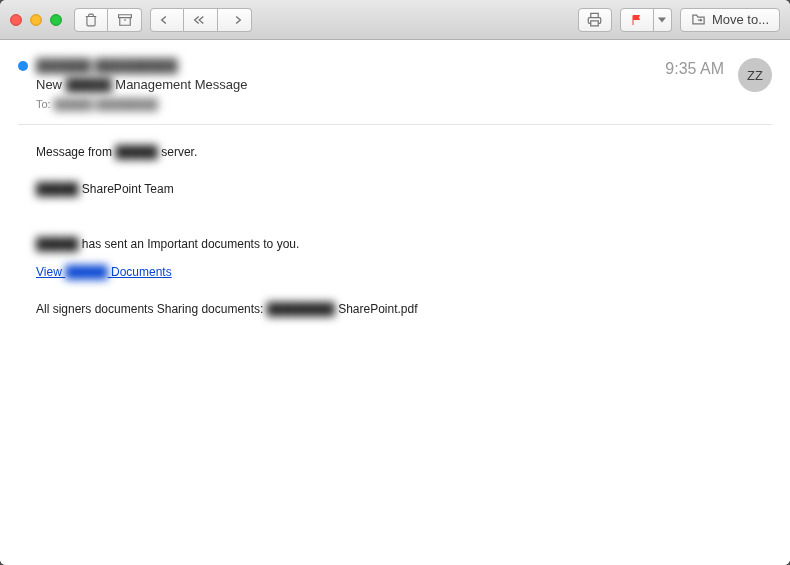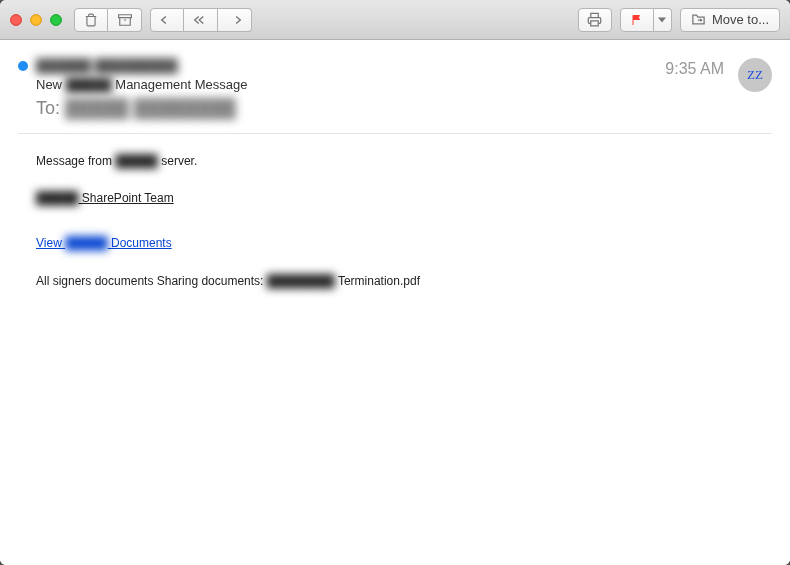--- a/index.html
+++ b/index.html
@@ -116,21 +116,21 @@
       font-size: 13px;
       color: #333;
       margin-left: 18px;
       margin-top: 4px;
     }
     .subject .blur-inline {
       filter: blur(4px);
       display: inline-block;
     }
     .to-row {
-      font-size: 18px;
+      font-size: 11px;
       color: #888;
       margin-left: 18px;
       margin-top: 6px;
     }
     .to-row .to-recipient {
       filter: blur(4px);
       color: #888;
       display: inline-block;
     }
     .timestamp {
@@ -141,27 +141,26 @@
       color: #999;
     }
     .avatar {
       position: absolute;
       right: 0;
       top: 0;
       width: 34px;
       height: 34px;
       border-radius: 50%;
       background: #c7c7c7;
-      color: #1d4ed8;
+      color: #404040;
       display: flex;
       align-items: center;
       justify-content: center;
       font-size: 13px;
       font-weight: 500;
-      font-family: Liberation Serif, serif;
     }
     .body {
       padding: 18px 18px 0 18px;
       font-size: 12px;
       color: #222;
       line-height: 1.6;
     }
     .body p {
       margin-bottom: 18px;
     }
@@ -171,21 +170,20 @@
     }
     .body a {
       color: #0645d1;
       text-decoration: underline;
     }
     .body .link-line {
       margin-top: -10px;
     }
     .body .spaced {
       margin-bottom: 36px;
-      text-decoration: underline;
     }
     svg { display: block; }
   </style>
 </head>
 <body>
 
 <div class="window">
 
   <div class="titlebar">
     <div class="traffic-lights">
@@ -272,21 +270,24 @@
         </div>
     </div>
 
     <div class="body">
       <p>
         <span>Message from </span><span class="blur-inline">█████</span><span> server.</span>
       </p>
       <p class="spaced">
         <span class="blur-inline">█████</span><span> SharePoint Team</span>
       </p>
+      <p>
+        <span class="blur-inline">█████</span><span> has sent an Important documents to you.</span>
+      </p>
       <p class="link-line">
         <a href="#"><span>View </span><span class="blur-inline">█████</span><span> Documents</span></a>
       </p>
       <p>
-        <span>All signers documents Sharing documents: </span><span class="blur-inline">████████</span><span> Termination.pdf</span>
+        <span>All signers documents Sharing documents: </span><span class="blur-inline">████████</span><span> SharePoint.pdf</span>
       </p>
     </div>
   </div>
 </div>
 
 </body></html>

